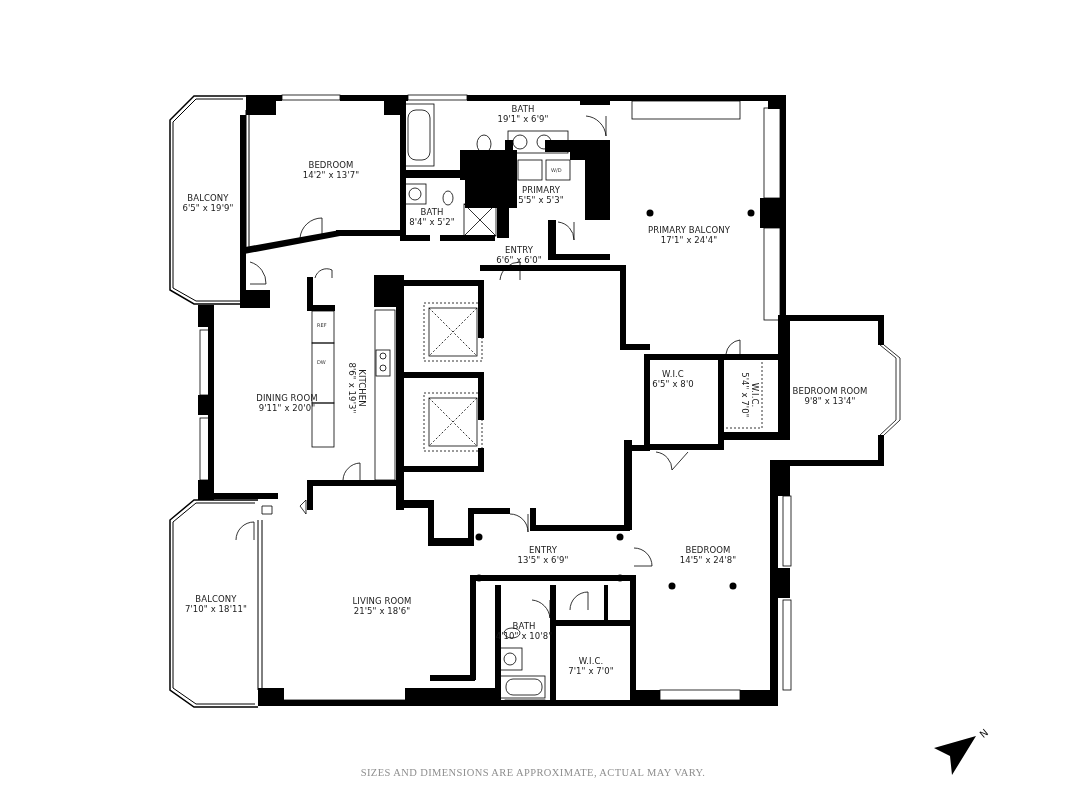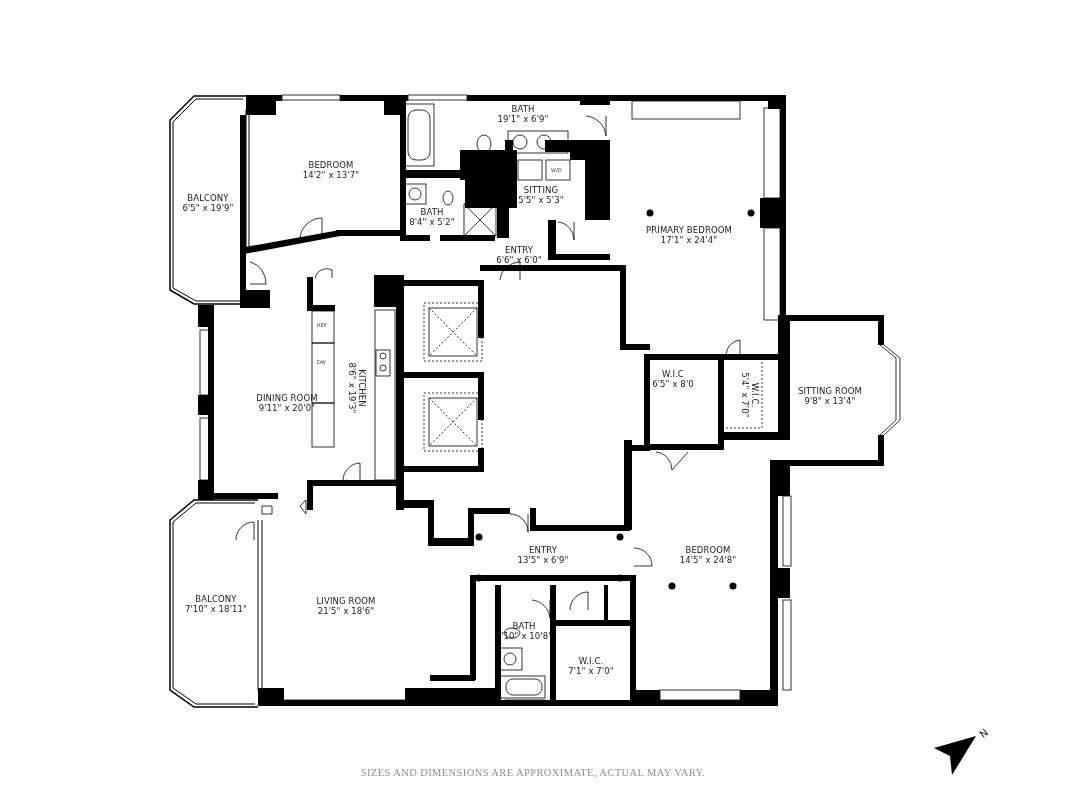--- a/index.html
+++ b/index.html
@@ -227,64 +227,64 @@
     </div>
     <div class="lbl" style="left: 523px; top: 114px;">
       <span class="n">BATH</span>
       <span class="d">19'1" x 6'9"</span>
     </div>
     <div class="lbl" style="left: 432px; top: 217px;">
       <span class="n">BATH</span>
       <span class="d">8'4" x 5'2"</span>
     </div>
     <div class="lbl" style="left: 541px; top: 195px;">
-      <span class="n">SITTING</span>
+      <span class="n">PRIMARY</span>
       <span class="d">5'5" x 5'3"</span>
     </div>
     <div class="lbl" style="left: 519px; top: 255px;">
       <span class="n">ENTRY</span>
       <span class="d">6'6" x 6'0"</span>
     </div>
     <div class="lbl" style="left: 689px; top: 235px;">
-      <span class="n">PRIMARY BEDROOM</span>
+      <span class="n">PRIMARY BALCONY</span>
       <span class="d">17'1" x 24'4"</span>
     </div>
     <div class="lbl" style="left: 263px; top: 403px; margin-left: 24px;">
       <span class="n">DINING ROOM</span>
       <span class="d">9'11" x 20'0"</span>
     </div>
     <div class="lbl rot90" style="left: 357px; top: 388px;">
       <span class="n">KITCHEN</span>
       <span class="d">8'6" x 19'3"</span>
     </div>
     <div class="lbl" style="left: 673px; top: 379px;">
       <span class="n">W.I.C</span>
       <span class="d">6'5" x 8'0</span>
     </div>
     <div class="lbl rot90" style="left: 750px; top: 395px;">
       <span class="n">W.I.C.</span>
       <span class="d">5'4" x 7'0"</span>
     </div>
     <div class="lbl" style="left: 830px; top: 396px;">
-      <span class="n">SITTING ROOM</span>
+      <span class="n">BEDROOM ROOM</span>
       <span class="d">9'8" x 13'4"</span>
     </div>
     <div class="lbl" style="left: 543px; top: 555px;">
       <span class="n">ENTRY</span>
       <span class="d">13'5" x 6'9"</span>
     </div>
     <div class="lbl" style="left: 708px; top: 555px;">
       <span class="n">BEDROOM</span>
       <span class="d">14'5" x 24'8"</span>
     </div>
     <div class="lbl" style="left: 216px; top: 604px;">
       <span class="n">BALCONY</span>
       <span class="d">7'10" x 18'11"</span>
     </div>
-    <div class="lbl" style="left: 346px; top: 606px;">
+    <div class="lbl" style="left: 382px; top: 606px;">
       <span class="n">LIVING ROOM</span>
       <span class="d">21'5" x 18'6"</span>
     </div>
     <div class="lbl" style="left: 524px; top: 631px;">
       <span class="n">BATH</span>
       <span class="d">4'10" x 10'8"</span>
     </div>
     <div class="lbl" style="left: 591px; top: 666px;">
       <span class="n">W.I.C.</span>
       <span class="d">7'1" x 7'0"</span>

